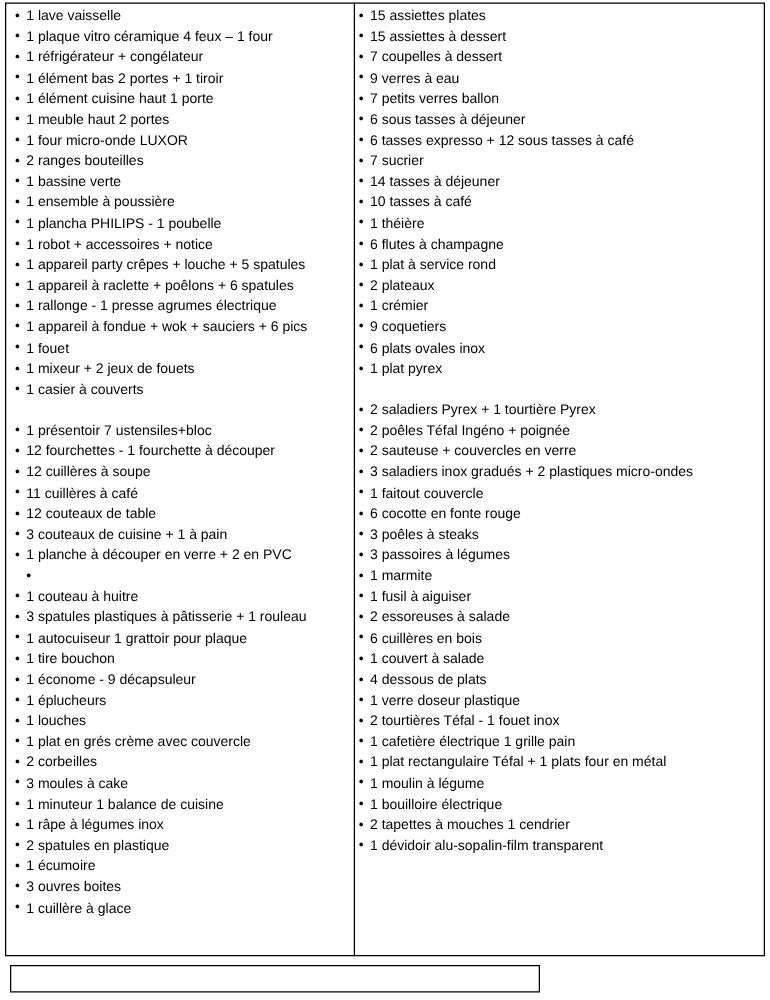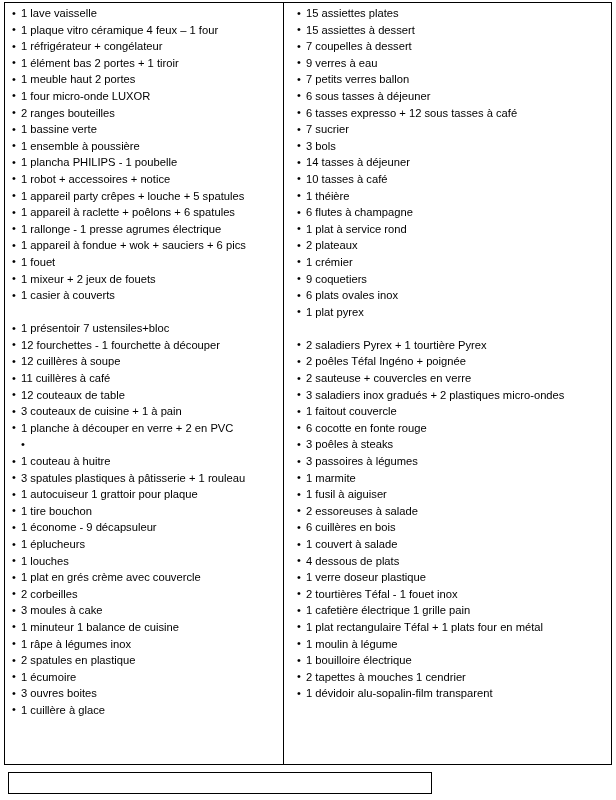--- a/index.html
+++ b/index.html
@@ -51,21 +51,21 @@
   }
   .col {
     box-sizing: border-box;
     padding: 3px 6px 0 8px;
   }
   .col-left {
     width: 279px;
   }
   .col-right {
     width: 329px;
-    padding-left: 14px;
+    padding-left: 4px;
   }
   ul.list {
     list-style: none;
     margin: 0;
     padding: 0;
   }
   ul.list li {
     font-size: 11.2px;
     line-height: 16.6px;
     white-space: nowrap;
@@ -100,20 +100,21 @@
   <div class="frame"></div>
   <div class="divider"></div>
 
   <div class="columns">
     <div class="col col-left">
       <ul class="list">
         <li class="item">1 lave vaisselle</li>
         <li class="item">1 plaque vitro céramique 4 feux – 1 four</li>
         <li class="item">1 réfrigérateur + congélateur</li>
         <li class="item">1 élément bas 2 portes + 1 tiroir</li>
+        <li class="item">1 élément cuisine haut 1 porte</li>
         <li class="item">1 meuble haut 2 portes</li>
         <li class="item">1 four micro-onde LUXOR</li>
         <li class="item">2 ranges bouteilles</li>
         <li class="item">1 bassine verte</li>
         <li class="item">1 ensemble à poussière</li>
         <li class="item">1 plancha PHILIPS  -  1 poubelle</li>
         <li class="item">1 robot + accessoires + notice</li>
         <li class="item">1 appareil party crêpes + louche + 5 spatules</li>
         <li class="item">1 appareil à raclette + poêlons + 6 spatules</li>
         <li class="item">1 rallonge  -  1 presse agrumes électrique</li>
@@ -152,21 +153,20 @@
     <div class="col col-right">
       <ul class="list">
         <li class="item">15 assiettes plates</li>
         <li class="item">15 assiettes à dessert</li>
         <li class="item">7 coupelles à dessert</li>
         <li class="item">9 verres à eau</li>
         <li class="item">7 petits verres ballon</li>
         <li class="item">6 sous tasses à déjeuner</li>
         <li class="item">6 tasses expresso + 12 sous tasses à café</li>
         <li class="item">7 sucrier</li>
-        <li class="item">3 bols</li>
         <li class="item">14 tasses à déjeuner</li>
         <li class="item">10 tasses à café</li>
         <li class="item">1 théière</li>
         <li class="item">6 flutes à champagne</li>
         <li class="item">1 plat à service rond</li>
         <li class="item">2 plateaux</li>
         <li class="item">1 crémier</li>
         <li class="item">9 coquetiers</li>
         <li class="item">6 plats ovales inox</li>
         <li class="item">1 plat pyrex</li>

